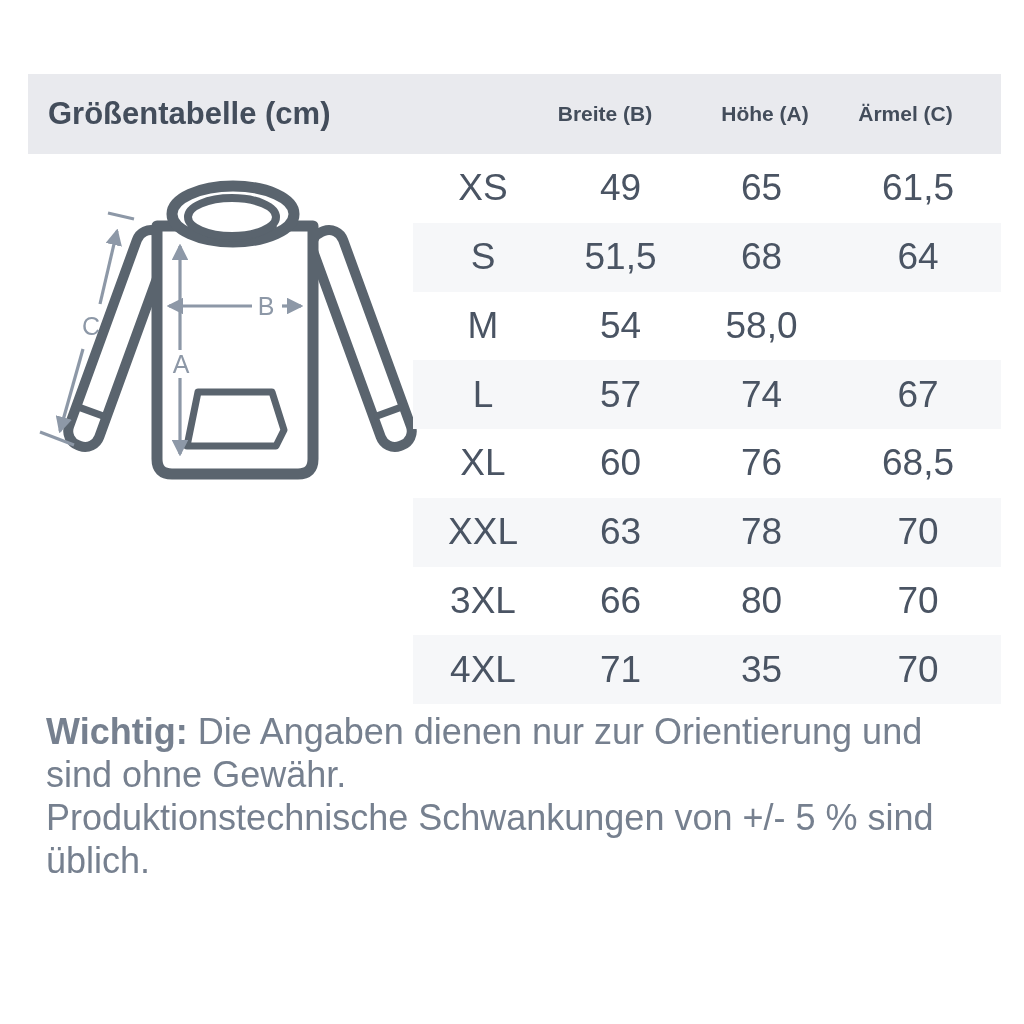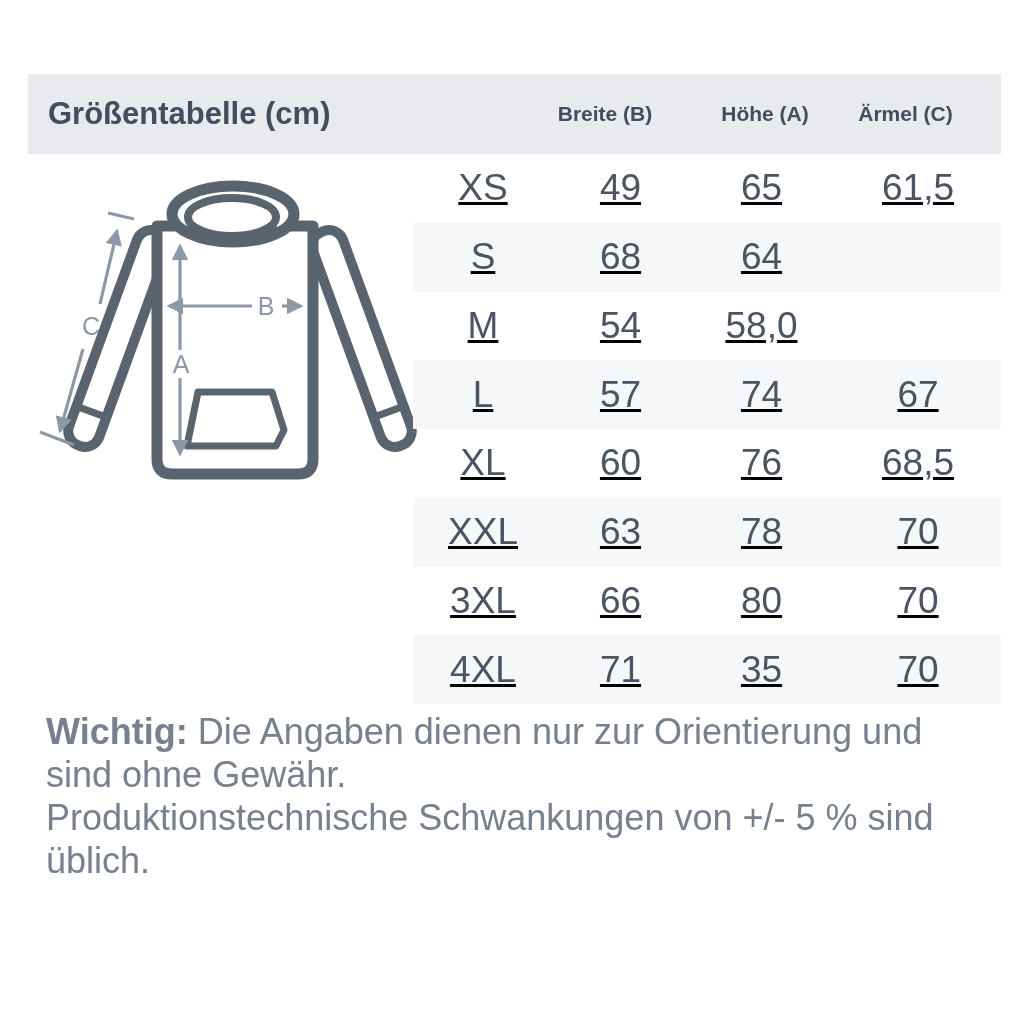--- a/index.html
+++ b/index.html
@@ -14,21 +14,21 @@
   .header-band{position:absolute;left:28px;top:30px;width:973px;height:80px;background:var(--header-bg);}
   .hb-title{position:absolute;left:20px;top:0;height:80px;line-height:80px;
     font-size:31px;font-weight:bold;color:var(--header-text);white-space:nowrap;}
   .col-h{position:absolute;top:0;height:80px;line-height:80px;text-align:center;
     font-size:21px;font-weight:bold;color:var(--header-text);white-space:nowrap;}
   .col-h-b{left:492px;width:170px;}
   .col-h-a{left:667px;width:140px;}
   .col-h-c{left:795px;width:165px;}
   
   .table{position:absolute;left:413px;top:110px;width:588px;}
-  .row{display:grid;grid-template-columns:140px 135px 147px 166px;height:68.75px;align-items:center;text-decoration:underline;}
+  .row{display:grid;grid-template-columns:140px 135px 147px 166px;height:68.75px;align-items:center;}
   .row:nth-child(even){background:var(--stripe-bg);}
   .cell{text-align:center;font-size:37px;color:var(--text-dark);}
   
   .note{position:absolute;left:46px;top:666px;width:940px;margin:0;
     font-size:36px;line-height:43px;color:var(--note-text);}
   .note b{font-weight:bold;color:var(--note-text);}
   
   .hoodie{position:absolute;left:30px;top:120px;width:400px;height:340px;}
   .hoodie .ol{stroke:var(--outline);fill:#ffffff;}
   .hoodie .ol-line{stroke:var(--outline);fill:none;}
@@ -99,20 +99,21 @@
 
   <div class="table" id="size-table">
       <div class="row">
         <div class="cell">XS</div>
         <div class="cell">49</div>
         <div class="cell">65</div>
         <div class="cell">61,5</div>
       </div>
       <div class="row">
         <div class="cell">S</div>
+        <div class="cell">51,5</div>
         <div class="cell">68</div>
         <div class="cell">64</div>
       </div>
       <div class="row">
         <div class="cell">M</div>
         <div class="cell">54</div>
         <div class="cell">58,0</div>
       </div>
       <div class="row">
         <div class="cell">L</div>

